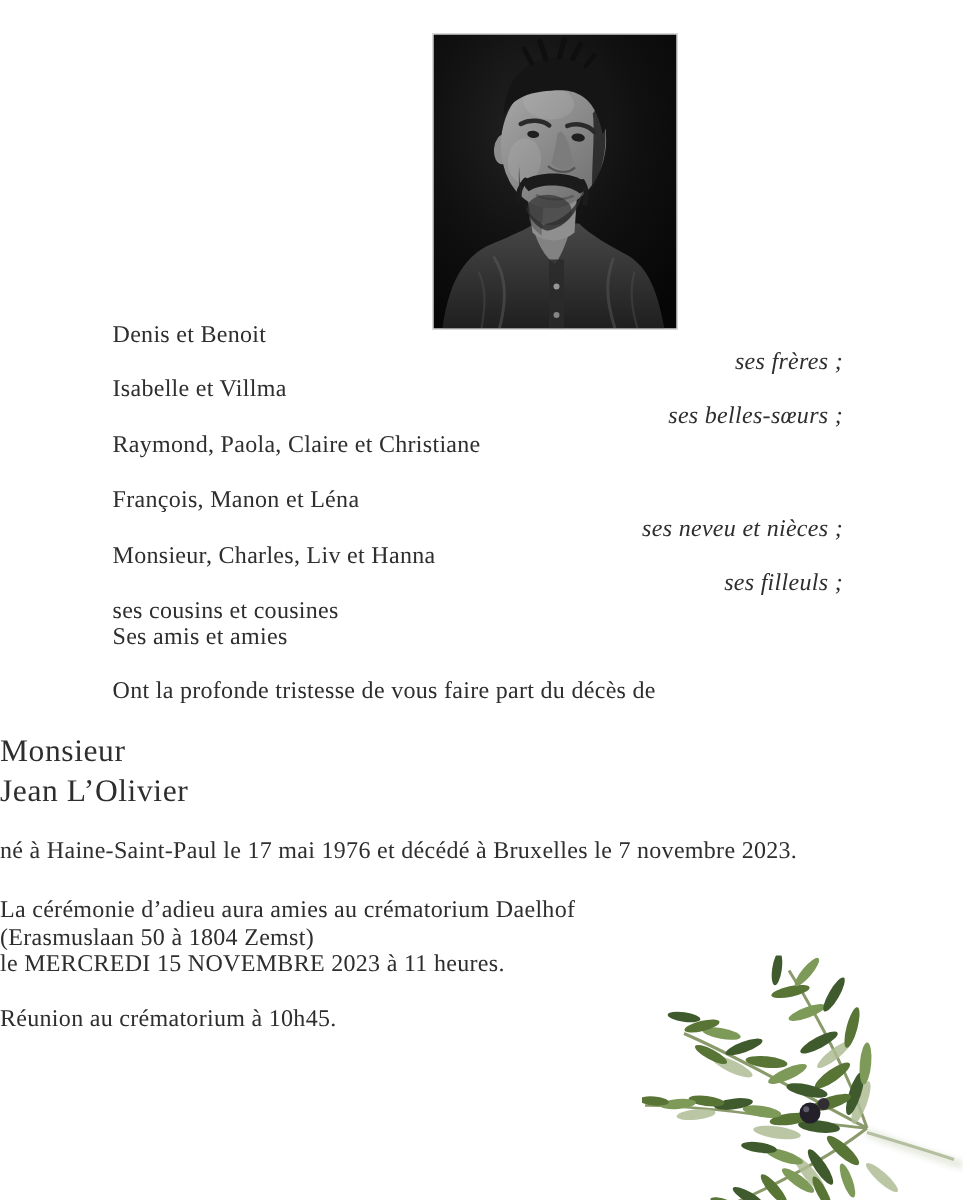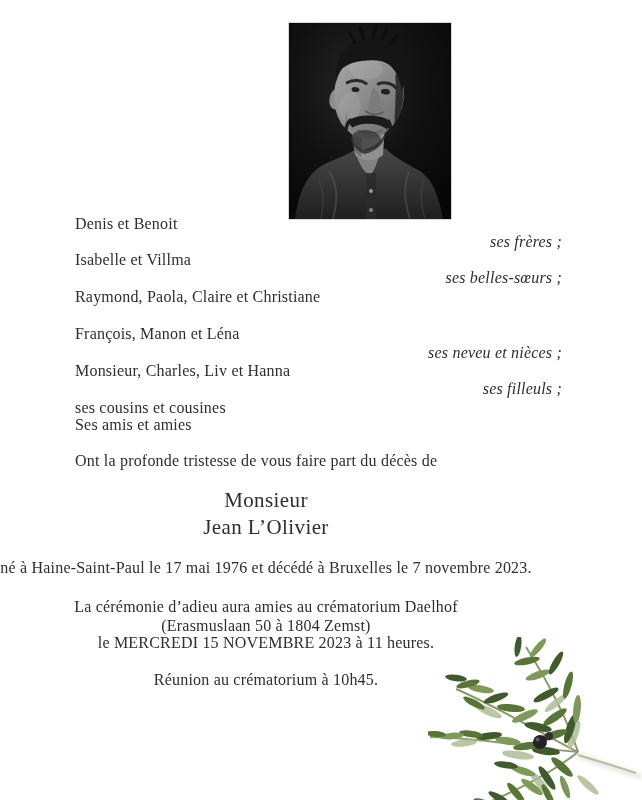--- a/index.html
+++ b/index.html
@@ -25,21 +25,20 @@
     white-space: nowrap;
   }
   .left-col { left: 75px; }
   .right-col {
     right: 80px;
     font-style: italic;
   }
   .centered {
     left: 0;
     width: 532px;
-    text-align: center;
     white-space: nowrap;
   }
   .big {
     font-size: 21px;
     letter-spacing: 0.4px;
   }
   .photo-frame {
     position: absolute;
     left: 289px;
     top: 11px;

